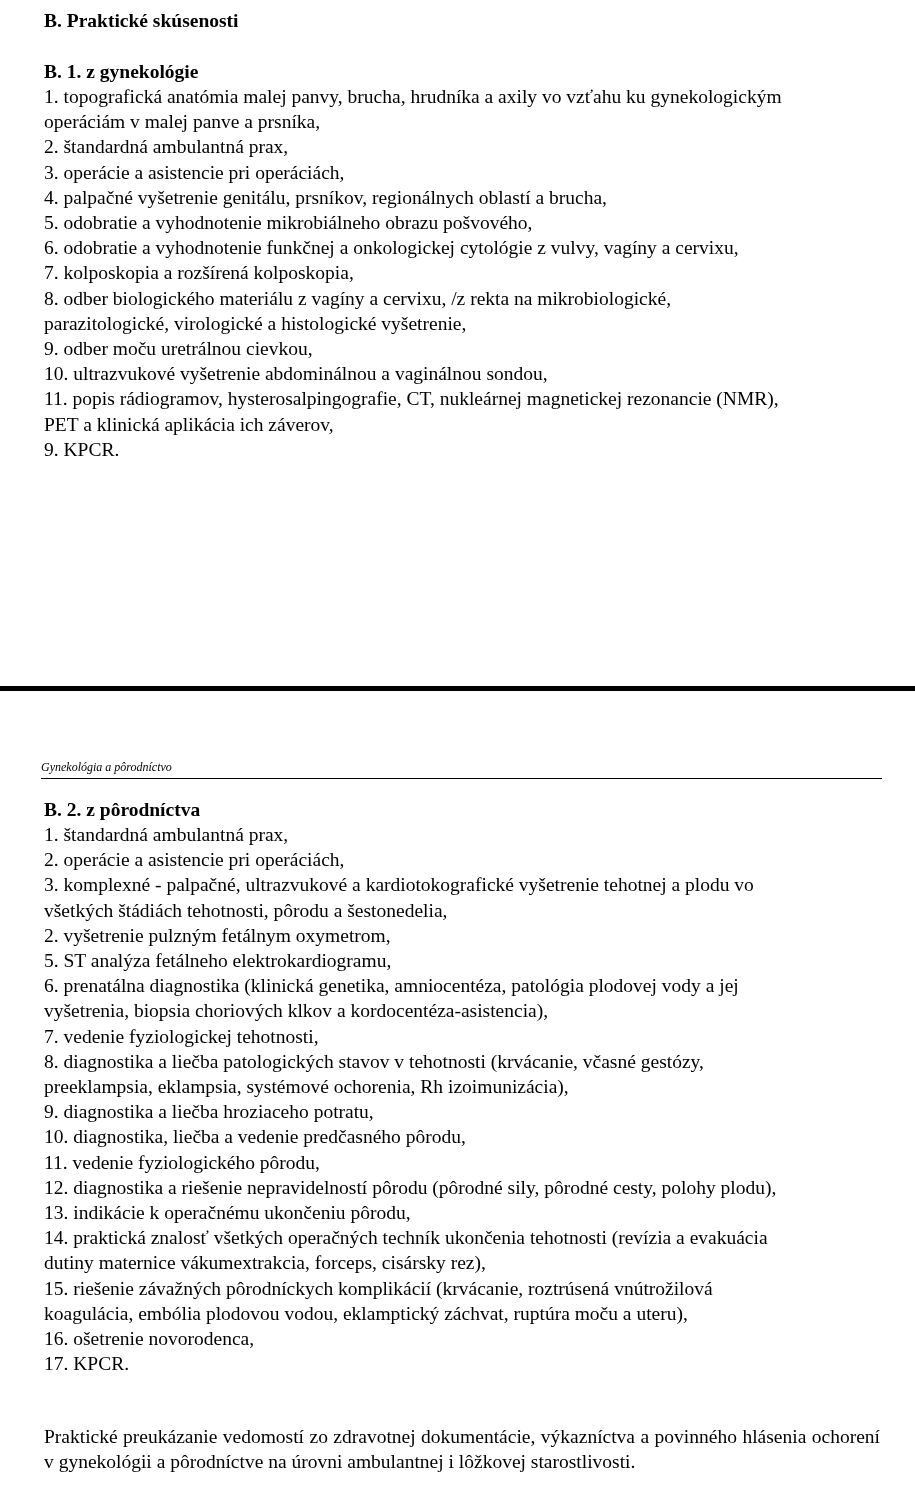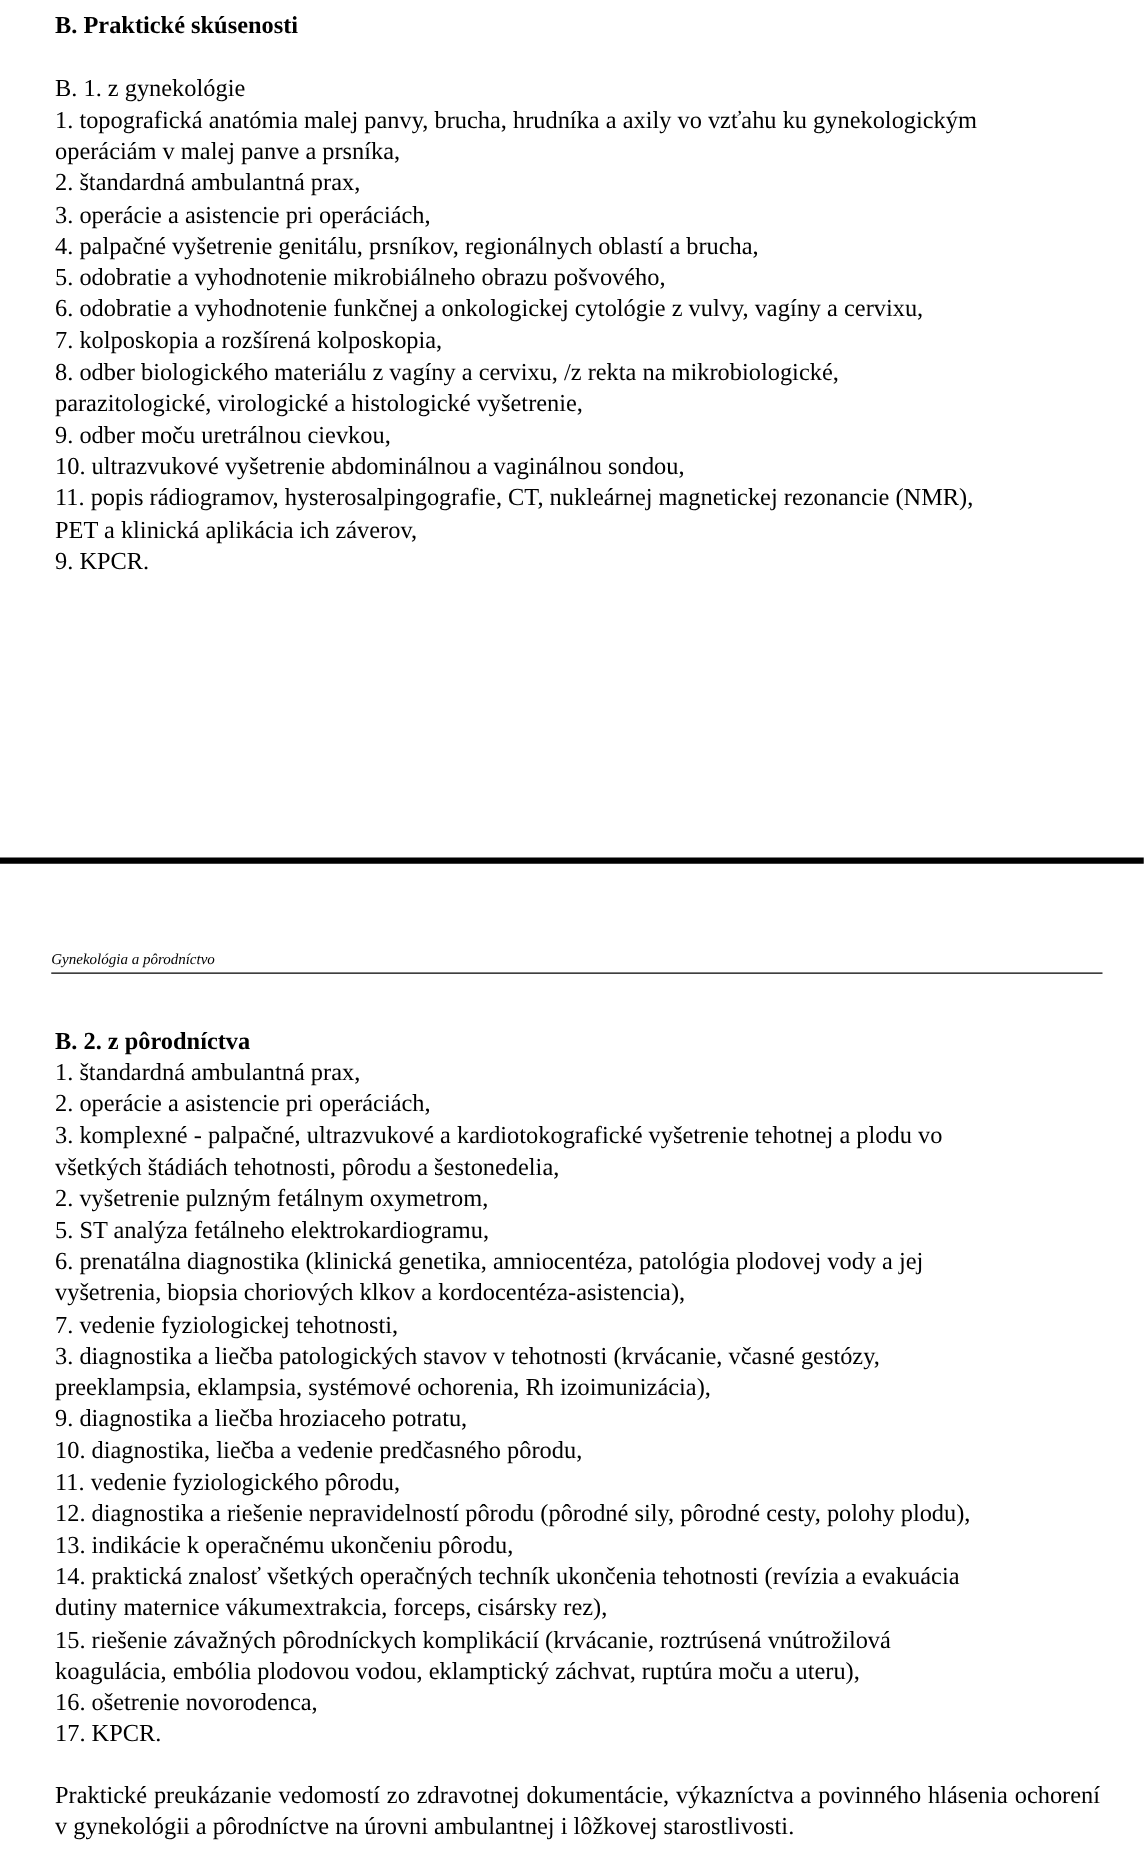--- a/index.html
+++ b/index.html
@@ -3,29 +3,29 @@
 <meta charset="utf-8">
 <style>
   html, body { margin: 0; padding: 0; background: #ffffff; }
   body {
     width: 915px; height: 1489px; position: relative; overflow: hidden;
     font-family: "Liberation Serif", "DejaVu Serif", serif;
     color: #000; font-size: 19.5px; line-height: 25.2px;
   }
   .page1 { position: absolute; left: 44px; top: 8px; width: 840px; }
   .h-main { font-weight: bold; margin: 0; line-height: 25px; }
-  .h-sub { font-weight: normal; margin: 26px 0 0 0; line-height: 25px; }
+  .h-sub { font-weight: bold; margin: 26px 0 0 0; line-height: 25px; }
   .line { display: block; white-space: nowrap; }
   .divider { position: absolute; left: 0; top: 686px; width: 915px; height: 5px; background: #000; }
   .running-header {
     position: absolute; left: 41px; top: 757px; width: 841px;
     font-style: italic; font-size: 12px; line-height: 20px;
     border-bottom: 1.3px solid #000; padding-bottom: 1px;
   }
-  .page2 { position: absolute; left: 44px; top: 821px; width: 840px; }
+  .page2 { position: absolute; left: 44px; top: 797px; width: 840px; }
   .closing {
     position: absolute; left: 44px; top: 1424px; width: 836px;
     text-align: justify; text-align-last: left;
   }
 </style>
 </head>
 <body>
 
 <div class="page1">
   <div class="h-main">B. Praktické skúsenosti</div>
@@ -58,21 +58,21 @@
   <div id="obs-list">
       <span class="line">1. štandardná ambulantná prax,</span>
       <span class="line">2. operácie a asistencie pri operáciách,</span>
       <span class="line">3. komplexné - palpačné, ultrazvukové a kardiotokografické vyšetrenie tehotnej a plodu vo</span>
       <span class="line">všetkých štádiách tehotnosti, pôrodu a šestonedelia,</span>
       <span class="line">2. vyšetrenie pulzným fetálnym oxymetrom,</span>
       <span class="line">5. ST analýza fetálneho elektrokardiogramu,</span>
       <span class="line">6. prenatálna diagnostika (klinická genetika, amniocentéza, patológia plodovej vody a jej</span>
       <span class="line">vyšetrenia, biopsia choriových klkov a kordocentéza-asistencia),</span>
       <span class="line">7. vedenie fyziologickej tehotnosti,</span>
-      <span class="line">3. diagnostika a liečba patologických stavov v tehotnosti (krvácanie, včasné gestózy,</span>
+      <span class="line">8. diagnostika a liečba patologických stavov v tehotnosti (krvácanie, včasné gestózy,</span>
       <span class="line">preeklampsia, eklampsia, systémové ochorenia, Rh izoimunizácia),</span>
       <span class="line">9. diagnostika a liečba hroziaceho potratu,</span>
       <span class="line">10. diagnostika, liečba a vedenie predčasného pôrodu,</span>
       <span class="line">11. vedenie fyziologického pôrodu,</span>
       <span class="line">12. diagnostika a riešenie nepravidelností pôrodu (pôrodné sily, pôrodné cesty, polohy plodu),</span>
       <span class="line">13. indikácie k operačnému ukončeniu pôrodu,</span>
       <span class="line">14. praktická znalosť všetkých operačných techník ukončenia tehotnosti (revízia a evakuácia</span>
       <span class="line">dutiny maternice vákumextrakcia, forceps, cisársky rez),</span>
       <span class="line">15. riešenie závažných pôrodníckych komplikácií (krvácanie, roztrúsená vnútrožilová</span>
       <span class="line">koagulácia, embólia plodovou vodou, eklamptický záchvat, ruptúra moču a uteru),</span>

